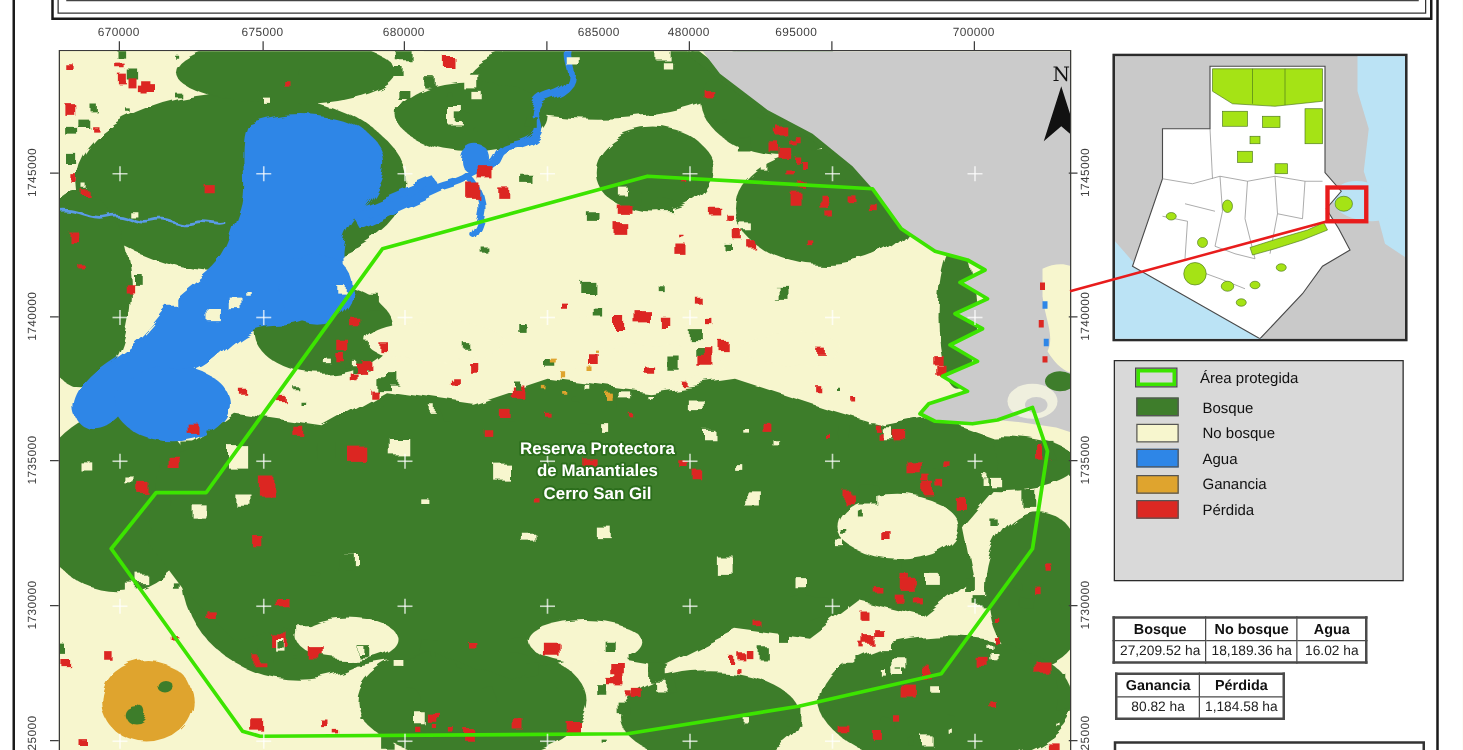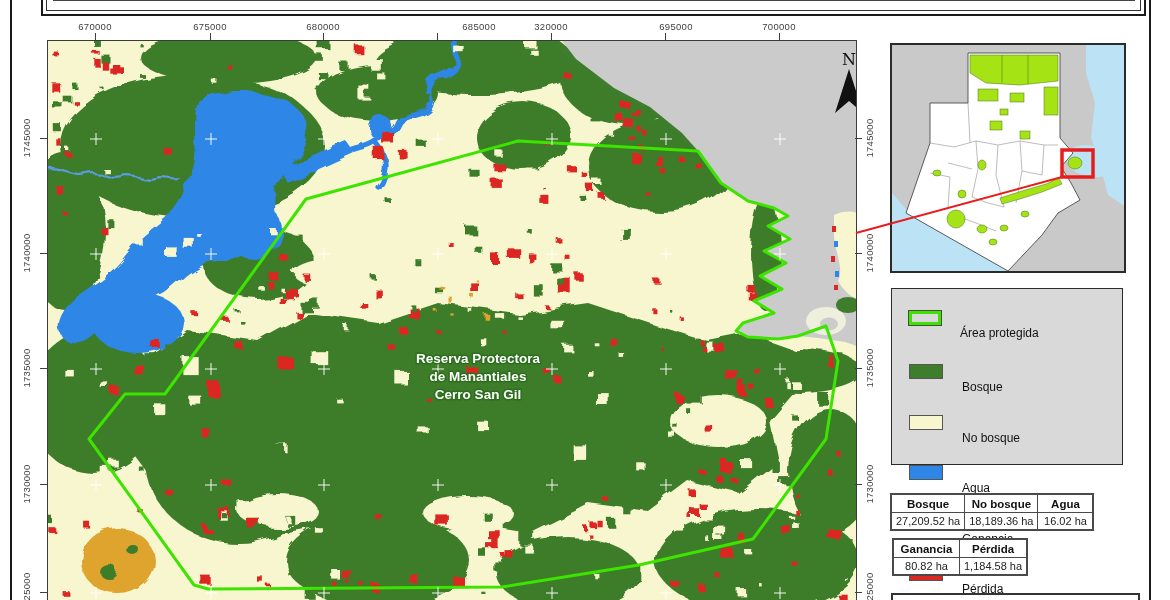--- a/index.html
+++ b/index.html
@@ -22,21 +22,21 @@
   .inset{position:absolute;left:890px;top:43px;width:236px;height:230px;border:2px solid #2b2b2b;
          box-sizing:border-box;background:#c9c9c9;}
   
   .legend{position:absolute;left:891px;top:288px;width:232px;height:177px;border:1.5px solid #2b2b2b;
           box-sizing:border-box;background:#d9d9d9;padding:6px 8px 0 13px;color:#111;}
   .legend-title{font-size:12.5px;margin:2px 0 9px 1px;}
   .lrow{display:flex;align-items:center;margin-bottom:6px;}
   .sw{width:32px;height:13px;margin-left:4px;margin-right:19px;flex:0 0 auto;
       border:1px solid #555;box-sizing:content-box;}
   .sw-prot{width:26px;height:8px;border:3px solid #3ce400;outline:1px solid #4a4a4a;}
-  .ltext{font-size:12px;margin-top:31px;}
+  .ltext{font-size:12px;}
   .ldyn{font-size:12px;line-height:15px;margin:9px 0 8px 1px;}
   .lrow.item{margin-bottom:5.5px;}
   
   .dtable{position:absolute;border-collapse:collapse;background:#fff;}
   .dtable th,.dtable td{border:1.3px solid #4a4a4a;text-align:center;white-space:nowrap;}
   .dtable th{font-size:11.5px;font-weight:bold;color:#111;padding:1px 5px;height:15px;}
   .dtable td{font-size:11px;color:#222;padding:1px 4px;height:14px;}
   .dtable{border:2px solid #4a4a4a;}
   
   .pbox{position:absolute;left:891px;top:593px;width:249px;height:40px;border:2px solid #333;background:#fff;box-sizing:border-box;}
@@ -653,23 +653,23 @@
 
   <div id="axes">
       <span class="xlab" style="left:95px;top:21px;">670000</span>
       <div class="xtick" style="left:95px;top:33px;"></div>
       <span class="xlab" style="left:210px;top:21px;">675000</span>
       <div class="xtick" style="left:210px;top:33px;"></div>
       <span class="xlab" style="left:323px;top:21px;">680000</span>
       <div class="xtick" style="left:323px;top:33px;"></div>
       <span class="xlab" style="left:437px;top:21px;margin-left:42px;">685000</span>
       <div class="xtick" style="left:437px;top:33px;"></div>
-      <span class="xlab" style="left:551px;top:21px;">320000</span>
+      <span class="xlab" style="left:551px;top:21px;">480000</span>
       <div class="xtick" style="left:551px;top:33px;"></div>
-      <span class="xlab" style="left:676px;top:21px;">695000</span>
+      <span class="xlab" style="left:637px;top:21px;">695000</span>
       <div class="xtick" style="left:665px;top:33px;"></div>
       <span class="xlab" style="left:779px;top:21px;">700000</span>
       <div class="xtick" style="left:779px;top:33px;"></div>
       <span class="ylab" style="left:26px;top:138px;">1745000</span>
       <div class="ytick" style="left:40px;top:138px;"></div>
       <span class="ylab" style="left:869px;top:138px;">1745000</span>
       <div class="ytick" style="left:855px;top:138px;"></div>
       <span class="ylab" style="left:26px;top:253px;">1740000</span>
       <div class="ytick" style="left:40px;top:253px;"></div>
       <span class="ylab" style="left:869px;top:253px;">1740000</span>

